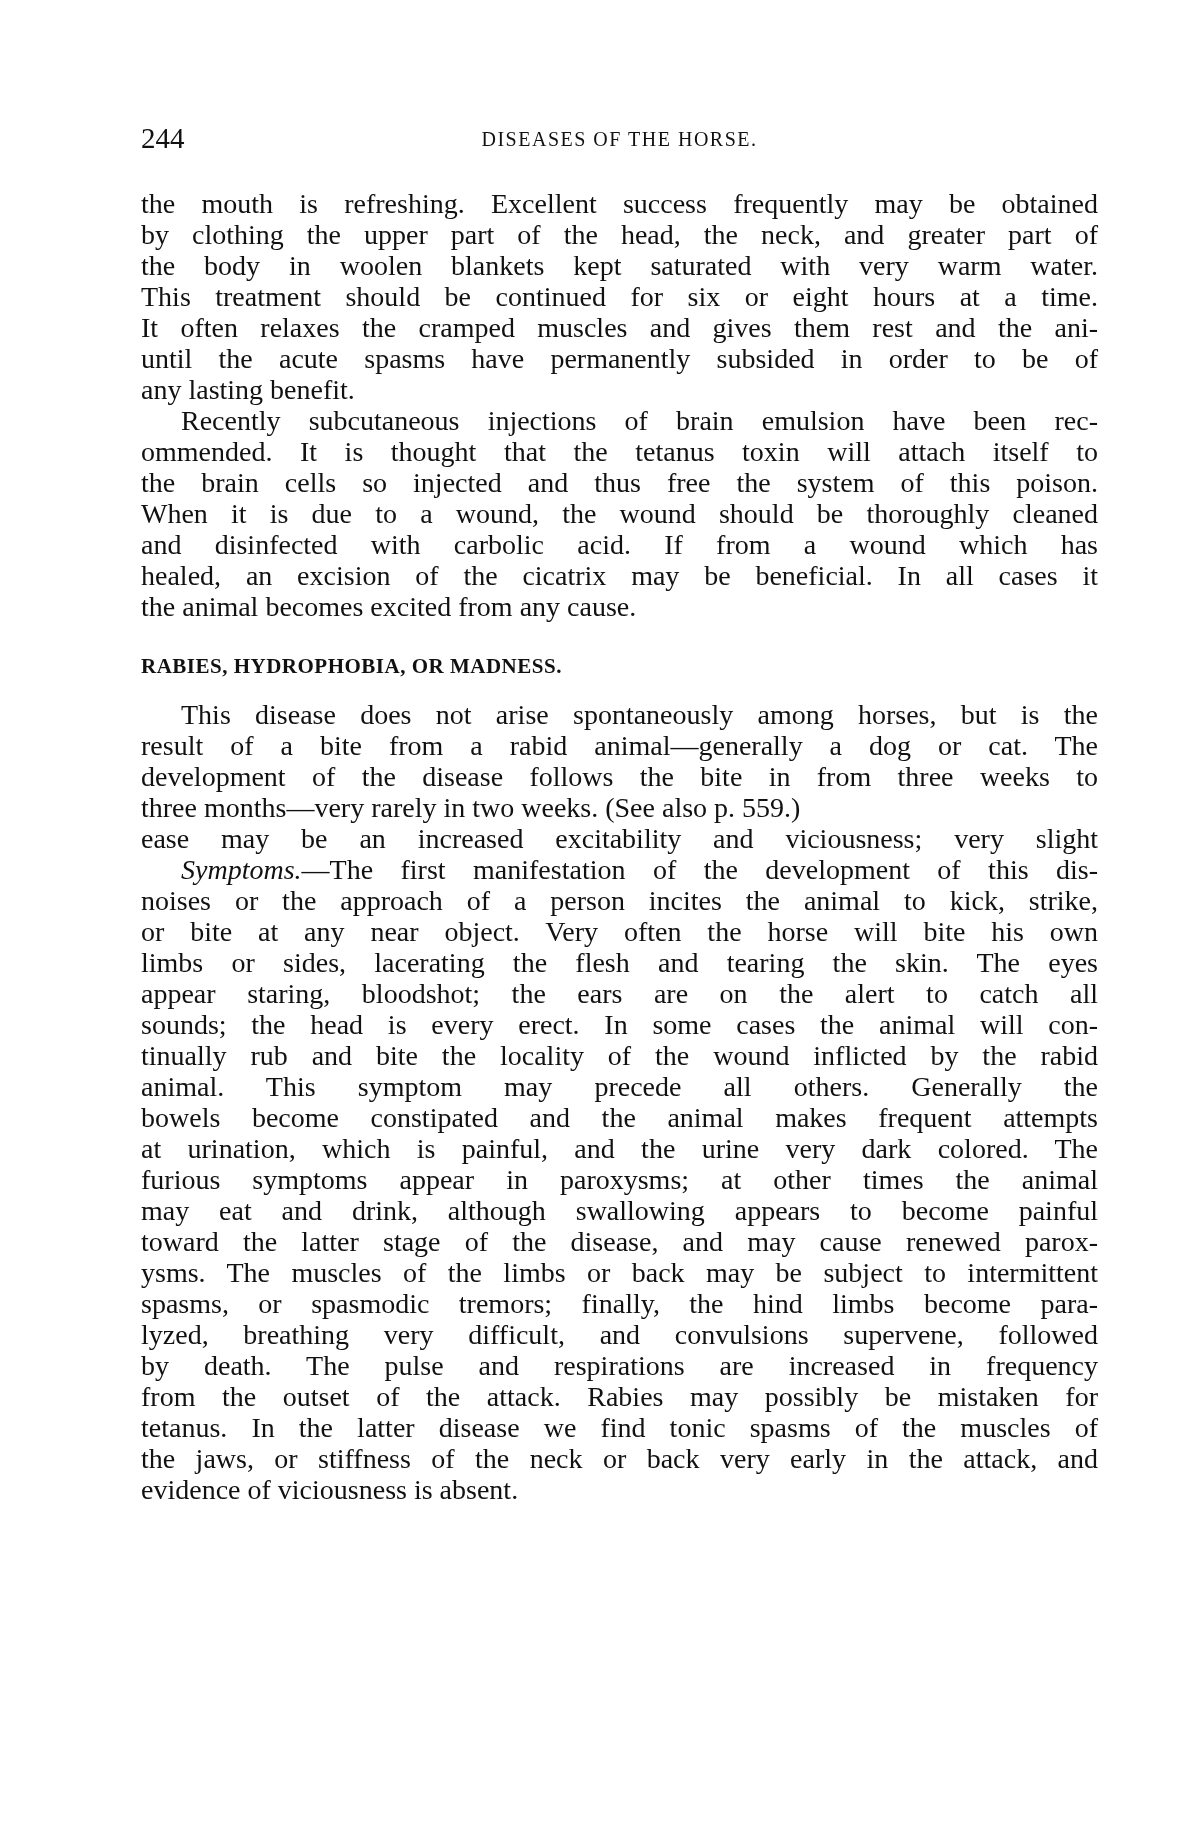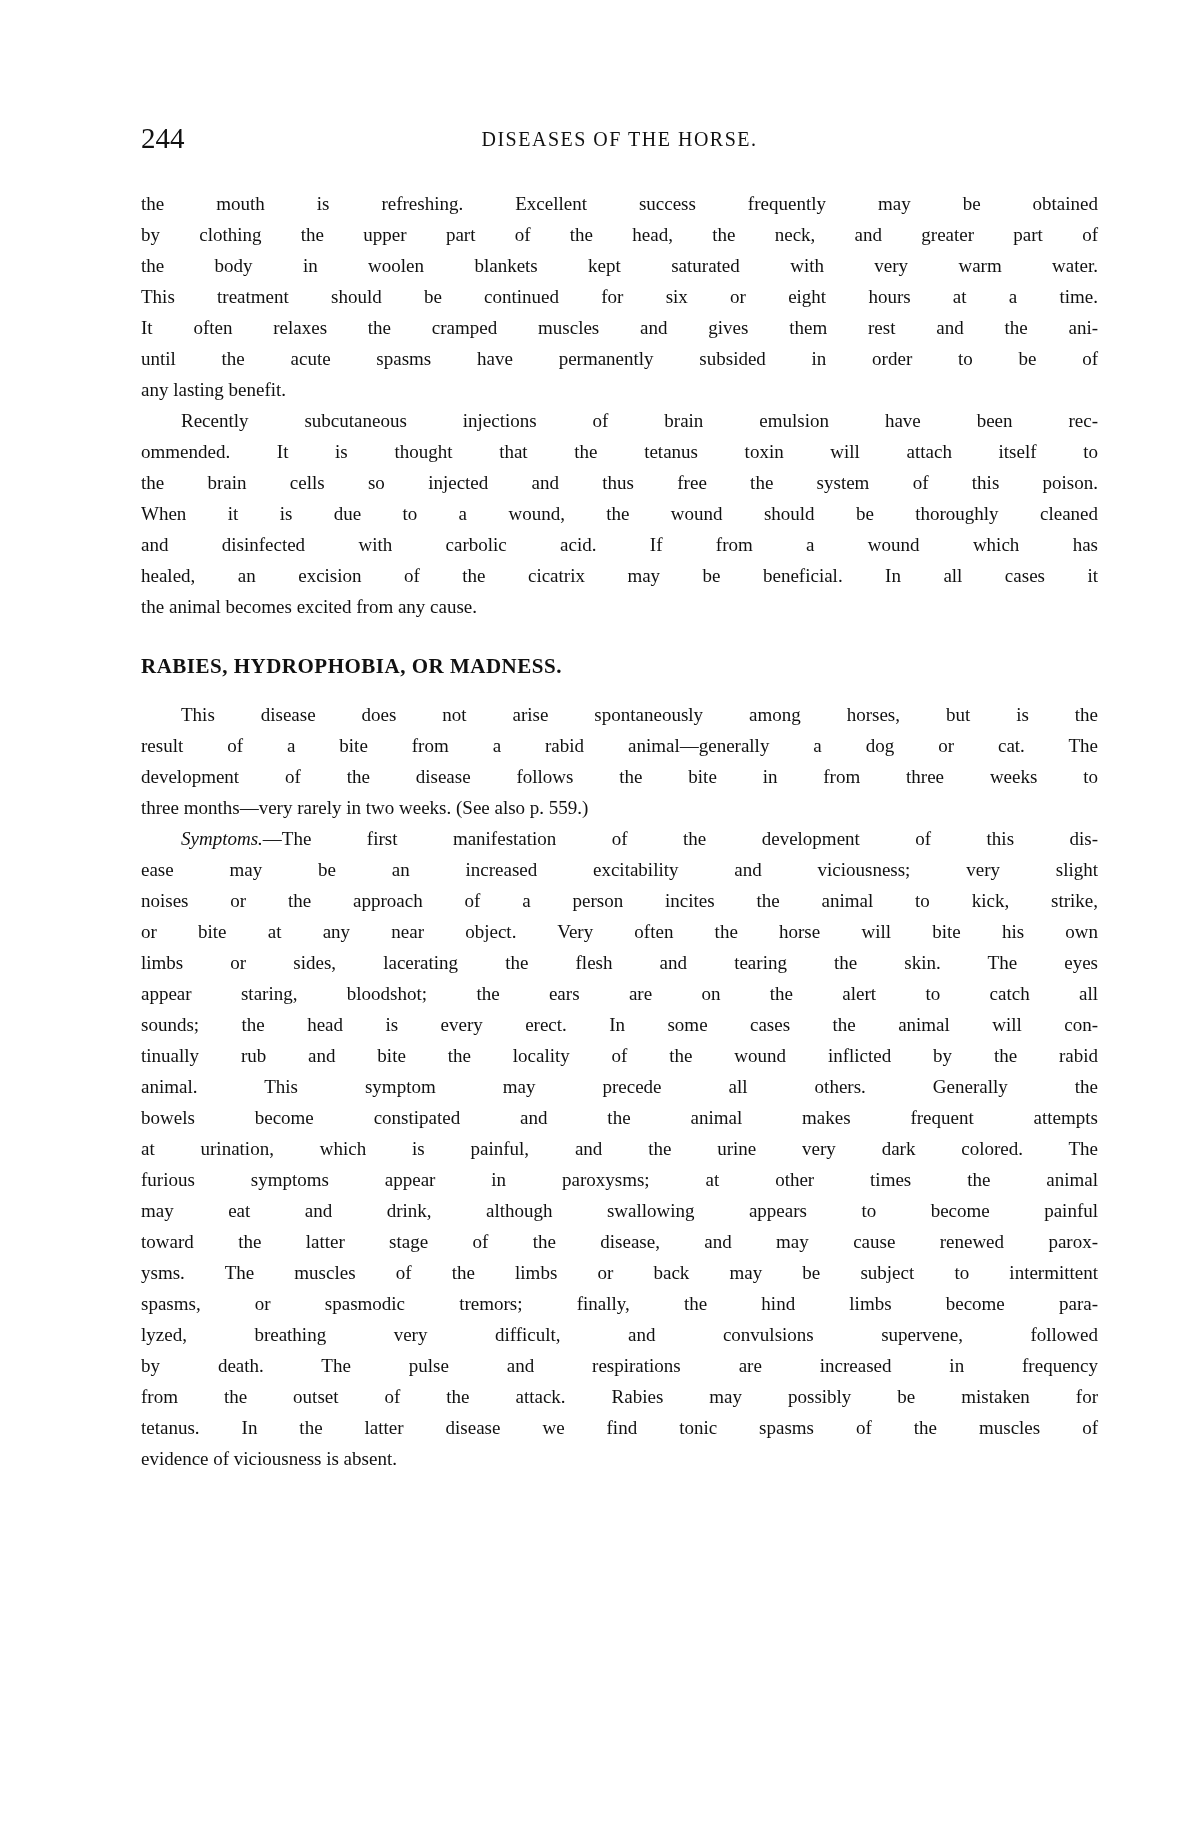--- a/index.html
+++ b/index.html
@@ -3,21 +3,21 @@
 <meta charset="utf-8">
 <style>
   html, body { margin: 0; padding: 0; background: #ffffff; }
   body { width: 1200px; height: 1822px; position: relative; overflow: hidden;
          font-family: "Liberation Serif", "DejaVu Serif", serif; color: #111; }
   .page { position: absolute; left: 141px; top: 106px; width: 957px; margin-top: 16px; }
   .running-head { position: relative; height: 40px; }
   .page-number { position: absolute; left: 0; top: 0; font-size: 29px; }
   .header-title { position: absolute; left: 0; right: 0; top: 6px; text-align: center;
                   font-size: 20px; letter-spacing: 1.5px; font-variant: small-caps; }
-  .text { font-size: 19px; line-height: 31.0px; text-align: justify; margin: 0; }
+  .text { font-size: 28px; line-height: 31.0px; text-align: justify; margin: 0; }
   .line { display: block; text-align: justify; text-align-last: justify; white-space: nowrap; }
   .line.last { text-align-last: left; }
   .indent { padding-left: 40px; }
   .body-start { margin-top: 26px; }
   .section-heading { font-weight: bold; font-size: 21px; letter-spacing: 0.5px;
                      margin: 32px 0 20px 0; }
   .italic { font-style: italic; }
 </style>
 </head>
 <body>
@@ -51,35 +51,36 @@
   <div class="section-heading">RABIES, HYDROPHOBIA, OR MADNESS.</div>
 
   <div class="text">
     <span class="line indent">This disease does not arise spontaneously among horses, but is the</span>
     <span class="line">result of a bite from a rabid animal—generally a dog or cat. The</span>
     <span class="line">development of the disease follows the bite in from three weeks to</span>
     <span class="line last">three months—very rarely in two weeks. (See also p. 559.)</span>
   </div>
 
   <div class="text">
+    <span class="line">ease may be an increased excitability and viciousness; very slight</span>
     <span class="line indent"><span class="italic">Symptoms.</span><span>—The first manifestation of the development of this dis-</span></span>
-    <span class="line">ease may be an increased excitability and viciousness; very slight</span>
     <span class="line">noises or the approach of a person incites the animal to kick, strike,</span>
     <span class="line">or bite at any near object. Very often the horse will bite his own</span>
     <span class="line">limbs or sides, lacerating the flesh and tearing the skin. The eyes</span>
     <span class="line">appear staring, bloodshot; the ears are on the alert to catch all</span>
     <span class="line">sounds; the head is every erect. In some cases the animal will con-</span>
     <span class="line">tinually rub and bite the locality of the wound inflicted by the rabid</span>
     <span class="line">animal. This symptom may precede all others. Generally the</span>
     <span class="line">bowels become constipated and the animal makes frequent attempts</span>
     <span class="line">at urination, which is painful, and the urine very dark colored. The</span>
     <span class="line">furious symptoms appear in paroxysms; at other times the animal</span>
     <span class="line">may eat and drink, although swallowing appears to become painful</span>
     <span class="line">toward the latter stage of the disease, and may cause renewed parox-</span>
     <span class="line">ysms. The muscles of the limbs or back may be subject to intermittent</span>
     <span class="line">spasms, or spasmodic tremors; finally, the hind limbs become para-</span>
     <span class="line">lyzed, breathing very difficult, and convulsions supervene, followed</span>
     <span class="line">by death. The pulse and respirations are increased in frequency</span>
     <span class="line">from the outset of the attack. Rabies may possibly be mistaken for</span>
     <span class="line">tetanus. In the latter disease we find tonic spasms of the muscles of</span>
+    <span class="line">the jaws, or stiffness of the neck or back very early in the attack, and</span>
     <span class="line last">evidence of viciousness is absent.</span>
   </div>
 </div>
 
 </body></html>

